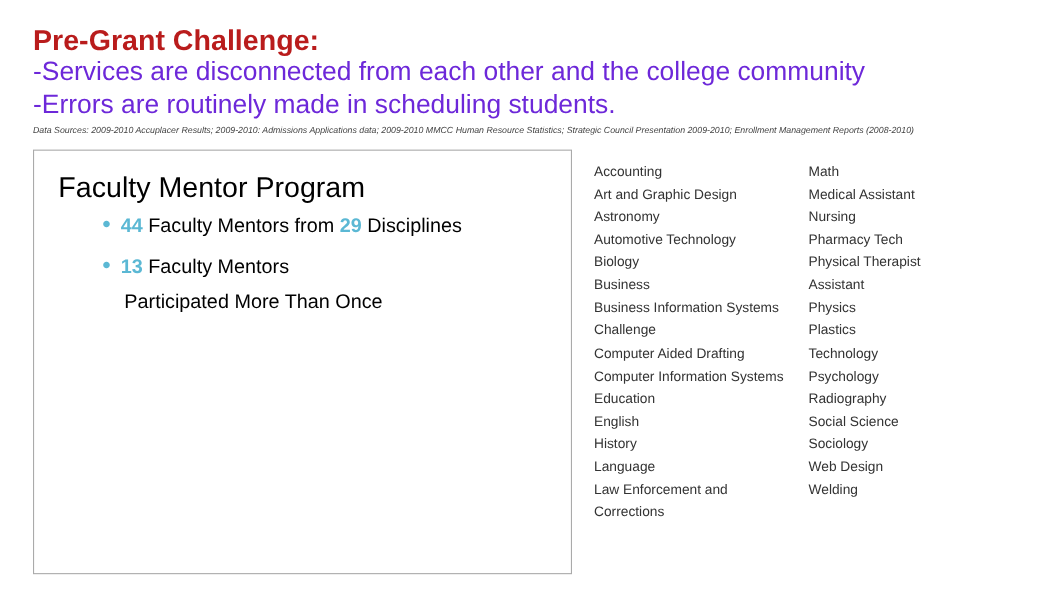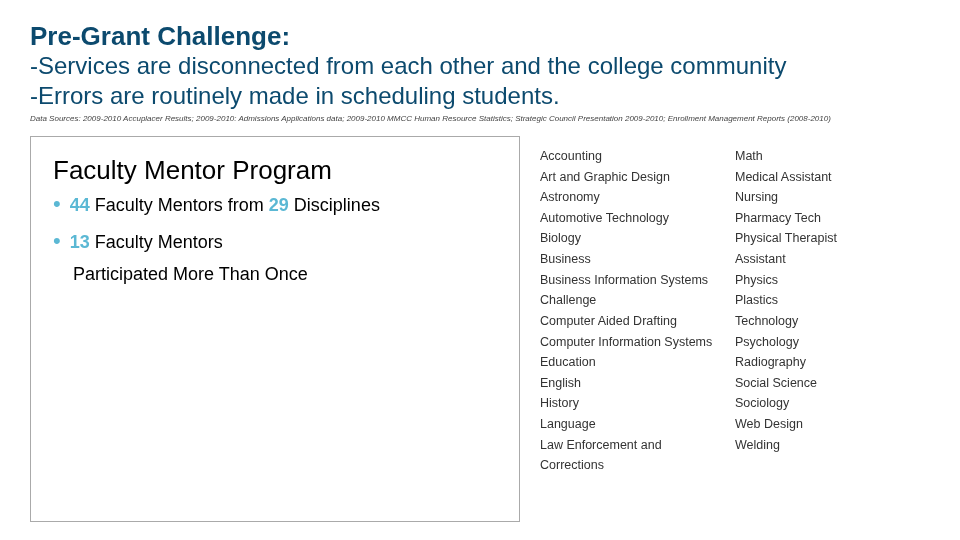--- a/index.html
+++ b/index.html
@@ -16,26 +16,26 @@
       padding: 22px 30px 18px 30px;
       display: flex;
       flex-direction: column;
     }
     .title-block {
       margin-bottom: 4px;
     }
     .title-line {
       font-size: 26px;
       font-weight: bold;
-      color: #0c4a6e;
+      color: #b91c1c;
       line-height: 1.1;
     }
     .subtitle-lines {
       font-size: 24px;
-      color: #0c4a6e;
+      color: #6d28d9;
       line-height: 1.25;
       font-weight: normal;
     }
     .data-sources {
       font-size: 8px;
       color: #444444;
       margin-top: 3px;
       margin-bottom: 8px;
       line-height: 1.3;
       font-style: italic;
@@ -57,20 +57,21 @@
     }
     .faculty-title {
       font-size: 26px;
       color: #000000;
       font-weight: normal;
       margin-bottom: 4px;
     }
     .bullet-list {
       list-style: none;
       padding: 0;
+      margin-left: 40px;
     }
     .bullet-item {
       font-size: 18px;
       color: #000000;
       margin-bottom: 8px;
       line-height: 1.3;
     }
     .bullet-item .bullet-dot {
       color: #5bb8d4;
       font-size: 22px;

